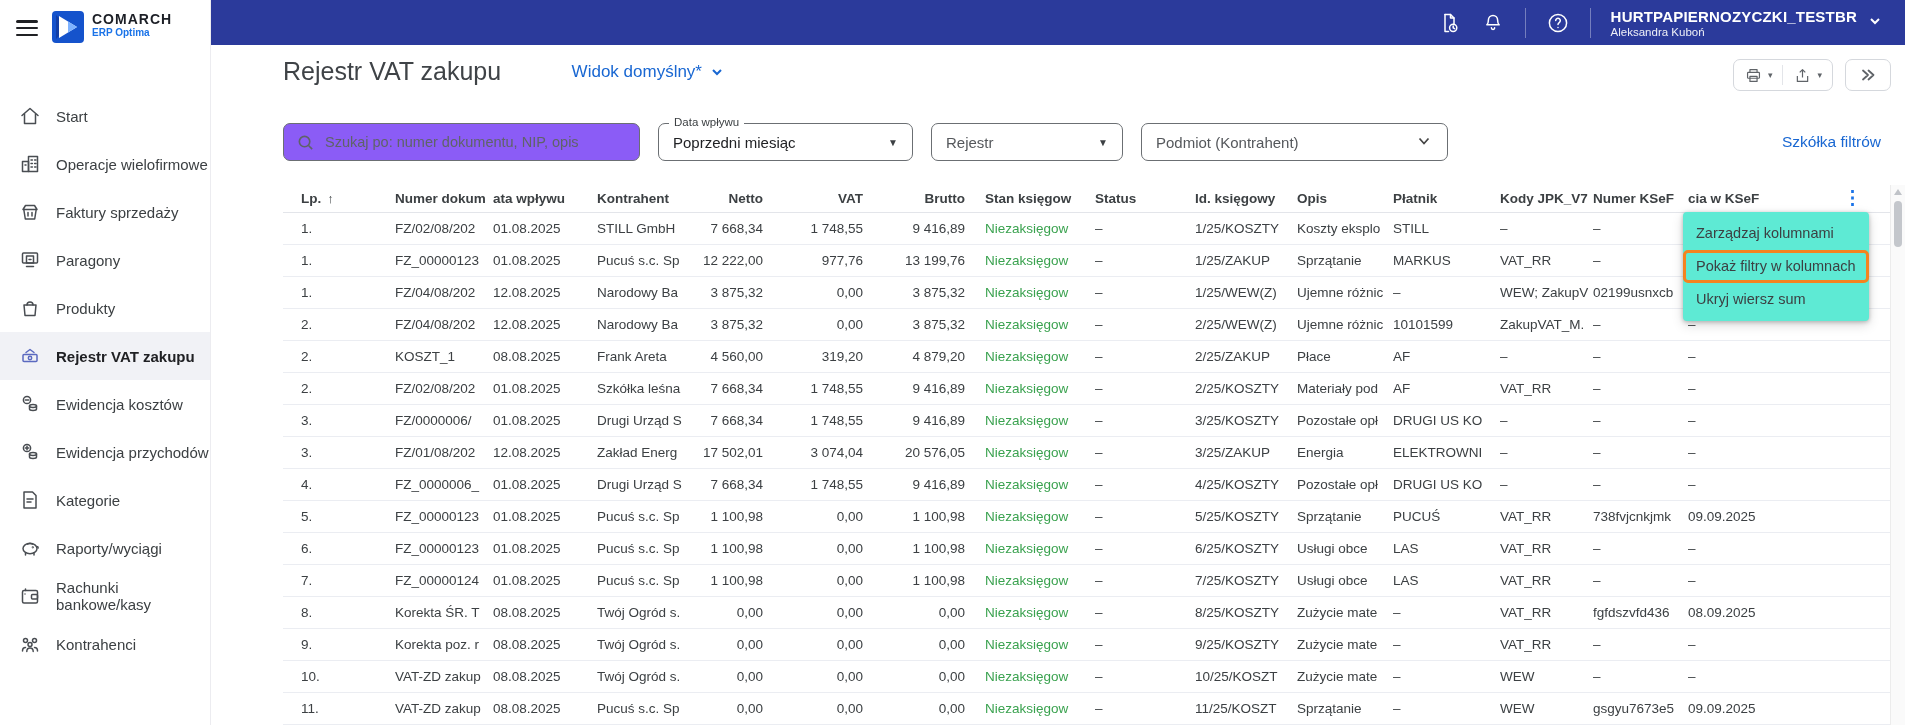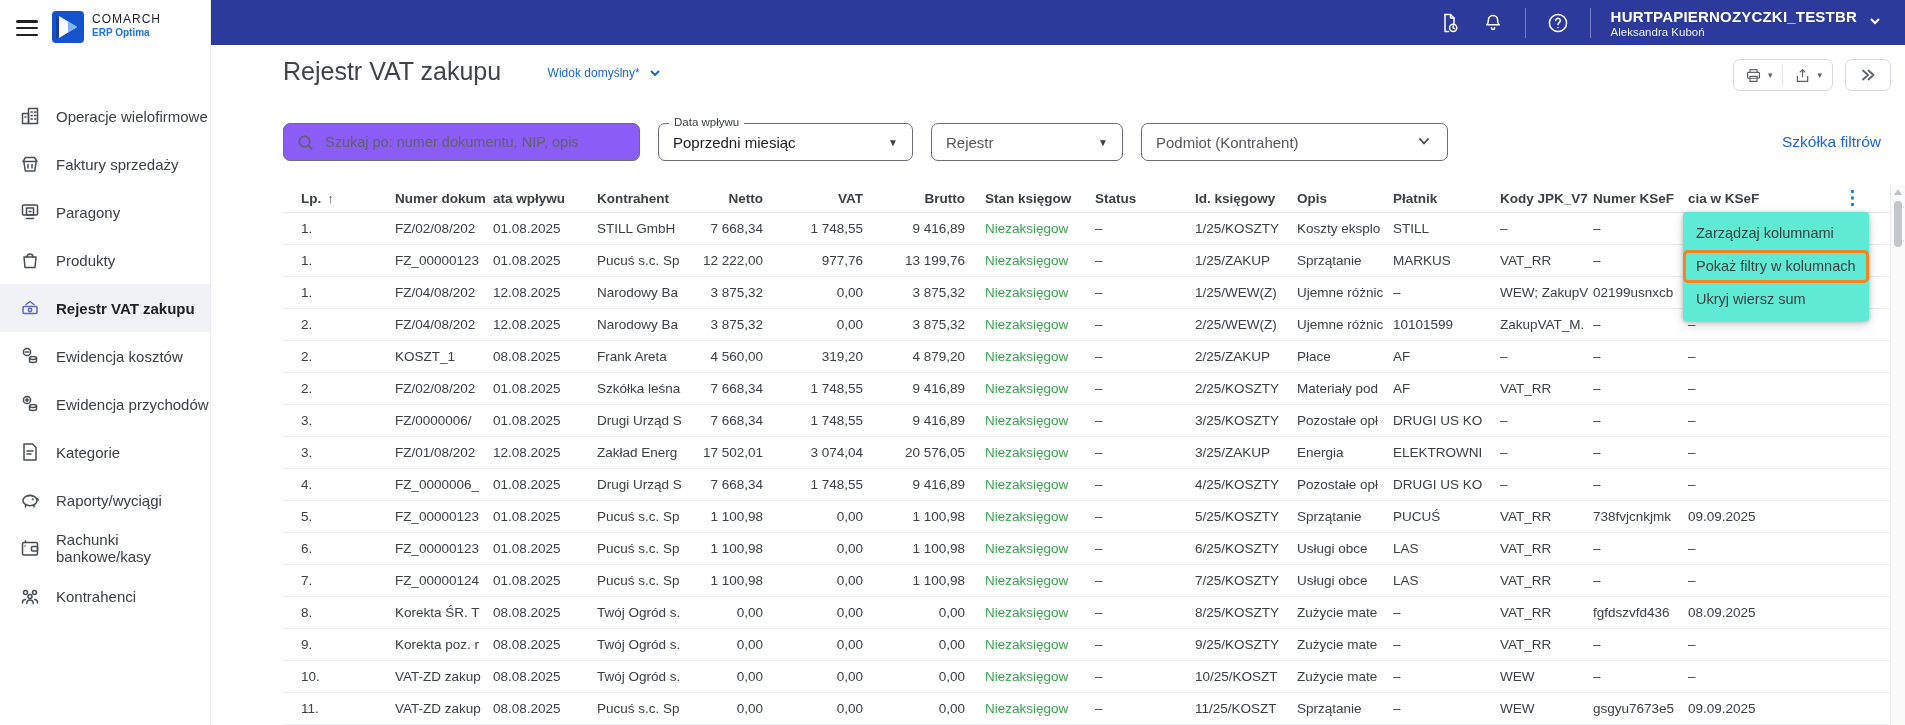--- a/index.html
+++ b/index.html
@@ -7,21 +7,21 @@
   body { font-family:"Liberation Sans", sans-serif; background:#fff; color:#3c4043; }
   .app { position:relative; width:1905px; height:725px; overflow:hidden; background:#fff; }
 
   
   .sidebar { position:absolute; left:0; top:0; width:211px; height:725px; background:#fff; border-right:1px solid #ececf0; z-index:5; }
   .sidebar-top { position:relative; height:58px; }
   .hamburger { position:absolute; left:16px; top:20px; width:22px; height:16px; display:flex; flex-direction:column; justify-content:space-between; cursor:pointer; background:none; border:none; }
   .hamburger span { display:block; height:2.5px; background:#202124; border-radius:2px; }
   .logo { position:absolute; left:52px; top:11px; display:flex; gap:8px; align-items:center; }
   .logo-mark { width:32px; height:32px; flex:none; }
-  .logo-text-top { font-size:12px; font-weight:normal; letter-spacing:1px; color:#1c1f26; line-height:11px; }
+  .logo-text-top { font-size:14px; font-weight:bold; letter-spacing:1px; color:#1c1f26; line-height:11px; }
   .logo-text-bottom { font-size:10px; font-weight:bold; color:#1a73e8; line-height:15px; }
   .side-nav { position:absolute; left:0; top:92px; right:0; }
   .side-item { height:48px; display:flex; align-items:center; padding-left:18px; gap:14px; cursor:pointer; font-size:15px; color:#3c4043; }
   .side-item .sicon { width:24px; height:24px; flex:none; color:#494d52; }
   .side-item .sicon svg { width:24px; height:24px; stroke:currentColor; fill:none; stroke-width:1.5; stroke-linecap:round; stroke-linejoin:round; }
   .side-item.active { background:#f1f2f6; color:#202124; font-weight:700; }
   .side-item.active .sicon { color:#5b6ac0; }
 
   
   .topbar { position:absolute; left:211px; right:0; top:0; height:45px; background:#2b3a9b; display:flex; align-items:center; justify-content:flex-end; color:#fff; }
@@ -33,21 +33,21 @@
   .account-names { text-align:left; }
   .account-company { font-size:15px; font-weight:bold; letter-spacing:.2px; }
   .account-user { font-size:11.5px; opacity:.92; margin-top:1px; }
   .account .chev svg { width:16px; height:16px; stroke:#fff; fill:none; stroke-width:2; }
 
   
   .content { position:absolute; left:211px; top:45px; right:0; bottom:0; background:#fff; }
 
   .page-head { position:absolute; left:72px; top:12px; right:14px; height:46px; }
   .page-title { font-size:25px; font-weight:400; color:#3f4347; display:inline-block; }
-  .view-selector { display:inline-flex; align-items:center; gap:8px; margin-left:42px; color:#1967d2; font-size:12px; font-weight:500; cursor:pointer; vertical-align:3px; }
+  .view-selector { display:inline-flex; align-items:center; gap:8px; margin-left:66px; color:#1967d2; font-size:17px; font-weight:500; cursor:pointer; vertical-align:3px; }
   .view-selector svg { width:14px; height:14px; stroke:#1967d2; fill:none; stroke-width:2; }
   .actions { position:absolute; right:0; top:2px; display:flex; gap:12px; align-items:center; }
   .btn-group { display:flex; align-items:center; height:32px; border:1px solid #d5d8dd; border-radius:7px; color:#5f6368; background:#fff; }
   .abtn { display:flex; align-items:center; gap:5px; padding:0 10px; height:100%; cursor:pointer; }
   .abtn svg { width:19px; height:19px; stroke:#5f6368; fill:none; stroke-width:1.5; stroke-linejoin:round; }
   .caret { font-size:9px; color:#5f6368; }
   .bg-sep { width:1px; height:20px; background:#e3e5e9; }
   .more-btn { width:46px; height:32px; border:1px solid #d5d8dd; border-radius:7px; display:flex; align-items:center; justify-content:center; cursor:pointer; background:#fff; }
   .more-btn svg { width:16px; height:16px; stroke:#5f6368; fill:none; stroke-width:1.8; stroke-linecap:round; stroke-linejoin:round; }
 
@@ -107,20 +107,27 @@
           <path d="M7 5 L25 16 L7 27 Z" fill="#ffffff"></path>
           <path d="M16 10.6 L25 16 L16 21.4 Z" fill="#7fb3ff"></path>
         </svg>
         <div>
           <div class="logo-text-top">COMARCH</div>
           <div class="logo-text-bottom">ERP Optima</div>
         </div>
       </div>
     </div>
     <nav class="side-nav" id="side-nav">
+        <div class="side-item">
+          <span class="sicon"><svg viewBox="0 0 24 24">
+              <path d="M4 11.5 L12 4.5 L20 11.5"></path>
+              <path d="M6.5 10 V19.5 H17.5 V10"></path>
+            </svg></span>
+          <span>Start</span>
+        </div>
         <div class="side-item">
           <span class="sicon"><svg viewBox="0 0 24 24">
               <rect x="10.5" y="4.5" width="9" height="15"></rect>
               <rect x="4.5" y="9.5" width="6" height="10"></rect>
               <path d="M13 8h1.4 M16.6 8h1.4 M13 11.5h1.4 M16.6 11.5h1.4 M13 15h1.4 M16.6 15h1.4 M7 13h1"></path>
             </svg></span>
           <span>Operacje wielofirmowe</span>
         </div>
         <div class="side-item">
           <span class="sicon"><svg viewBox="0 0 24 24">

